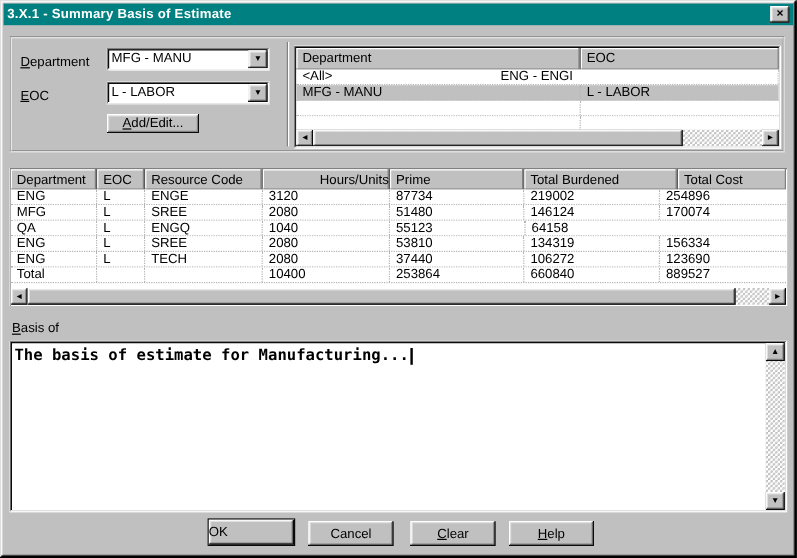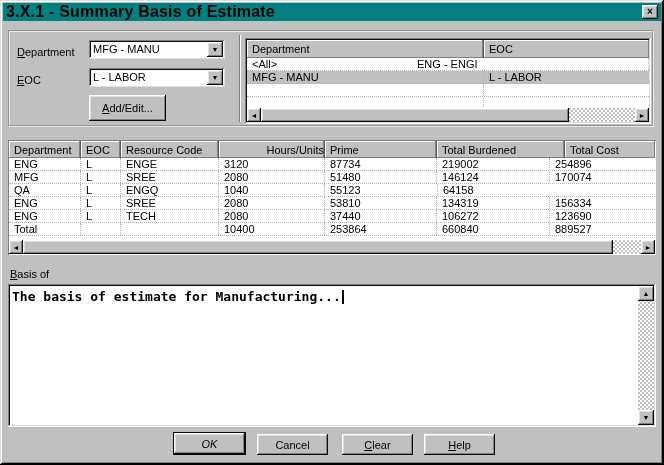--- a/index.html
+++ b/index.html
@@ -12,21 +12,21 @@
       inset -2px -2px 0 #000, inset 2px 2px 0 #fff,
       inset -3px -3px 0 #808080;
     overflow:hidden;
   }
   .abs { position:absolute; }
   
   .titlebar {
     left:3px; top:3px; width:658px; height:18px; background:#008080;
     display:flex; align-items:center; padding-left:3px;
   }
-  .title-text { color:#000000; font-weight:bold; font-size:16px; letter-spacing:0.2px; }
+  .title-text { color:#ffffff; font-weight:bold; font-size:11px; letter-spacing:0.2px; }
   .close-btn {
     position:absolute; right:3px; top:2px; width:16px; height:14px;
     background:#c0c0c0; display:flex; align-items:center; justify-content:center;
     box-shadow: inset -1px -1px 0 #0a0a0a, inset 1px 1px 0 #fff, inset -2px -2px 0 #808080, inset 2px 2px 0 #dfdfdf;
     font-size:10px; font-weight:bold; color:#000; line-height:1;
   }
   
   .raised {
     background:#c0c0c0;
     box-shadow: inset -1px -1px 0 #0a0a0a, inset 1px 1px 0 #fff, inset -2px -2px 0 #808080, inset 2px 2px 0 #dfdfdf;
@@ -95,21 +95,21 @@
     </div>
 
     <span class="abs lbl" style="left:7px; top:42px;"><span class="u">E</span><span>OC</span></span>
     <div class="abs combo" style="left:79px; top:36px; width:136px;">
       <span class="combo-value">L - LABOR</span>
       <div class="combo-arrow raised">
         <span>▼</span>
       </div>
     </div>
 
-    <div class="abs btn raised" style="left:79px; top:63px; width:77px; height:26px;align-items:center;">
+    <div class="abs btn raised" style="left:79px; top:63px; width:77px; height:16px;align-items:center;">
       <span><span class="u">A</span><span>dd/Edit...</span></span>
     </div>
 
     <div class="abs" style="left:229px; top:3px; height:87px; width:0; border-left:1px solid #808080; border-right:1px solid #fff;"></div>
 
     <div class="abs sunken" style="left:235px; top:6px; width:406px; height:86px;">
       <div class="abs" style="left:2px; top:2px; right:2px; height:18px; display:flex; background:#5a5a5a;">
         <div class="grid-hdr-cell" style="width:237px;">
             <span>Department</span>
           </div>
@@ -247,21 +247,21 @@
       <div class="abs sb-btn raised" style="left:0; top:0; width:16px; height:15px;">
           <span>▲</span>
         </div>
       <div class="abs sb-btn raised" style="left:0; bottom:0; width:16px; height:15px;">
           <span>▼</span>
         </div>
     </div>
   </div>
 
   <div class="abs btn btn-default" style="left:173px; top:432px; width:73px; height:23px;">
-    <div class="raised" style="width:100%; height:100%; display:flex; align-items:center; justify-content:center;font-style:italic;">
+    <div class="raised" style="width:100%; height:100%; display:flex; align-items:center; justify-content:flex-start;">
       <span>OK</span>
     </div>
   </div>
   <div class="abs btn raised" style="left:257px; top:434px; width:71px; height:21px;">
     <span>Cancel</span>
   </div>
   <div class="abs btn raised" style="left:342px; top:434px; width:71px; height:21px;">
     <span><span class="u">C</span><span>lear</span></span>
   </div>
   <div class="abs btn raised" style="left:424px; top:434px; width:71px; height:21px;">

